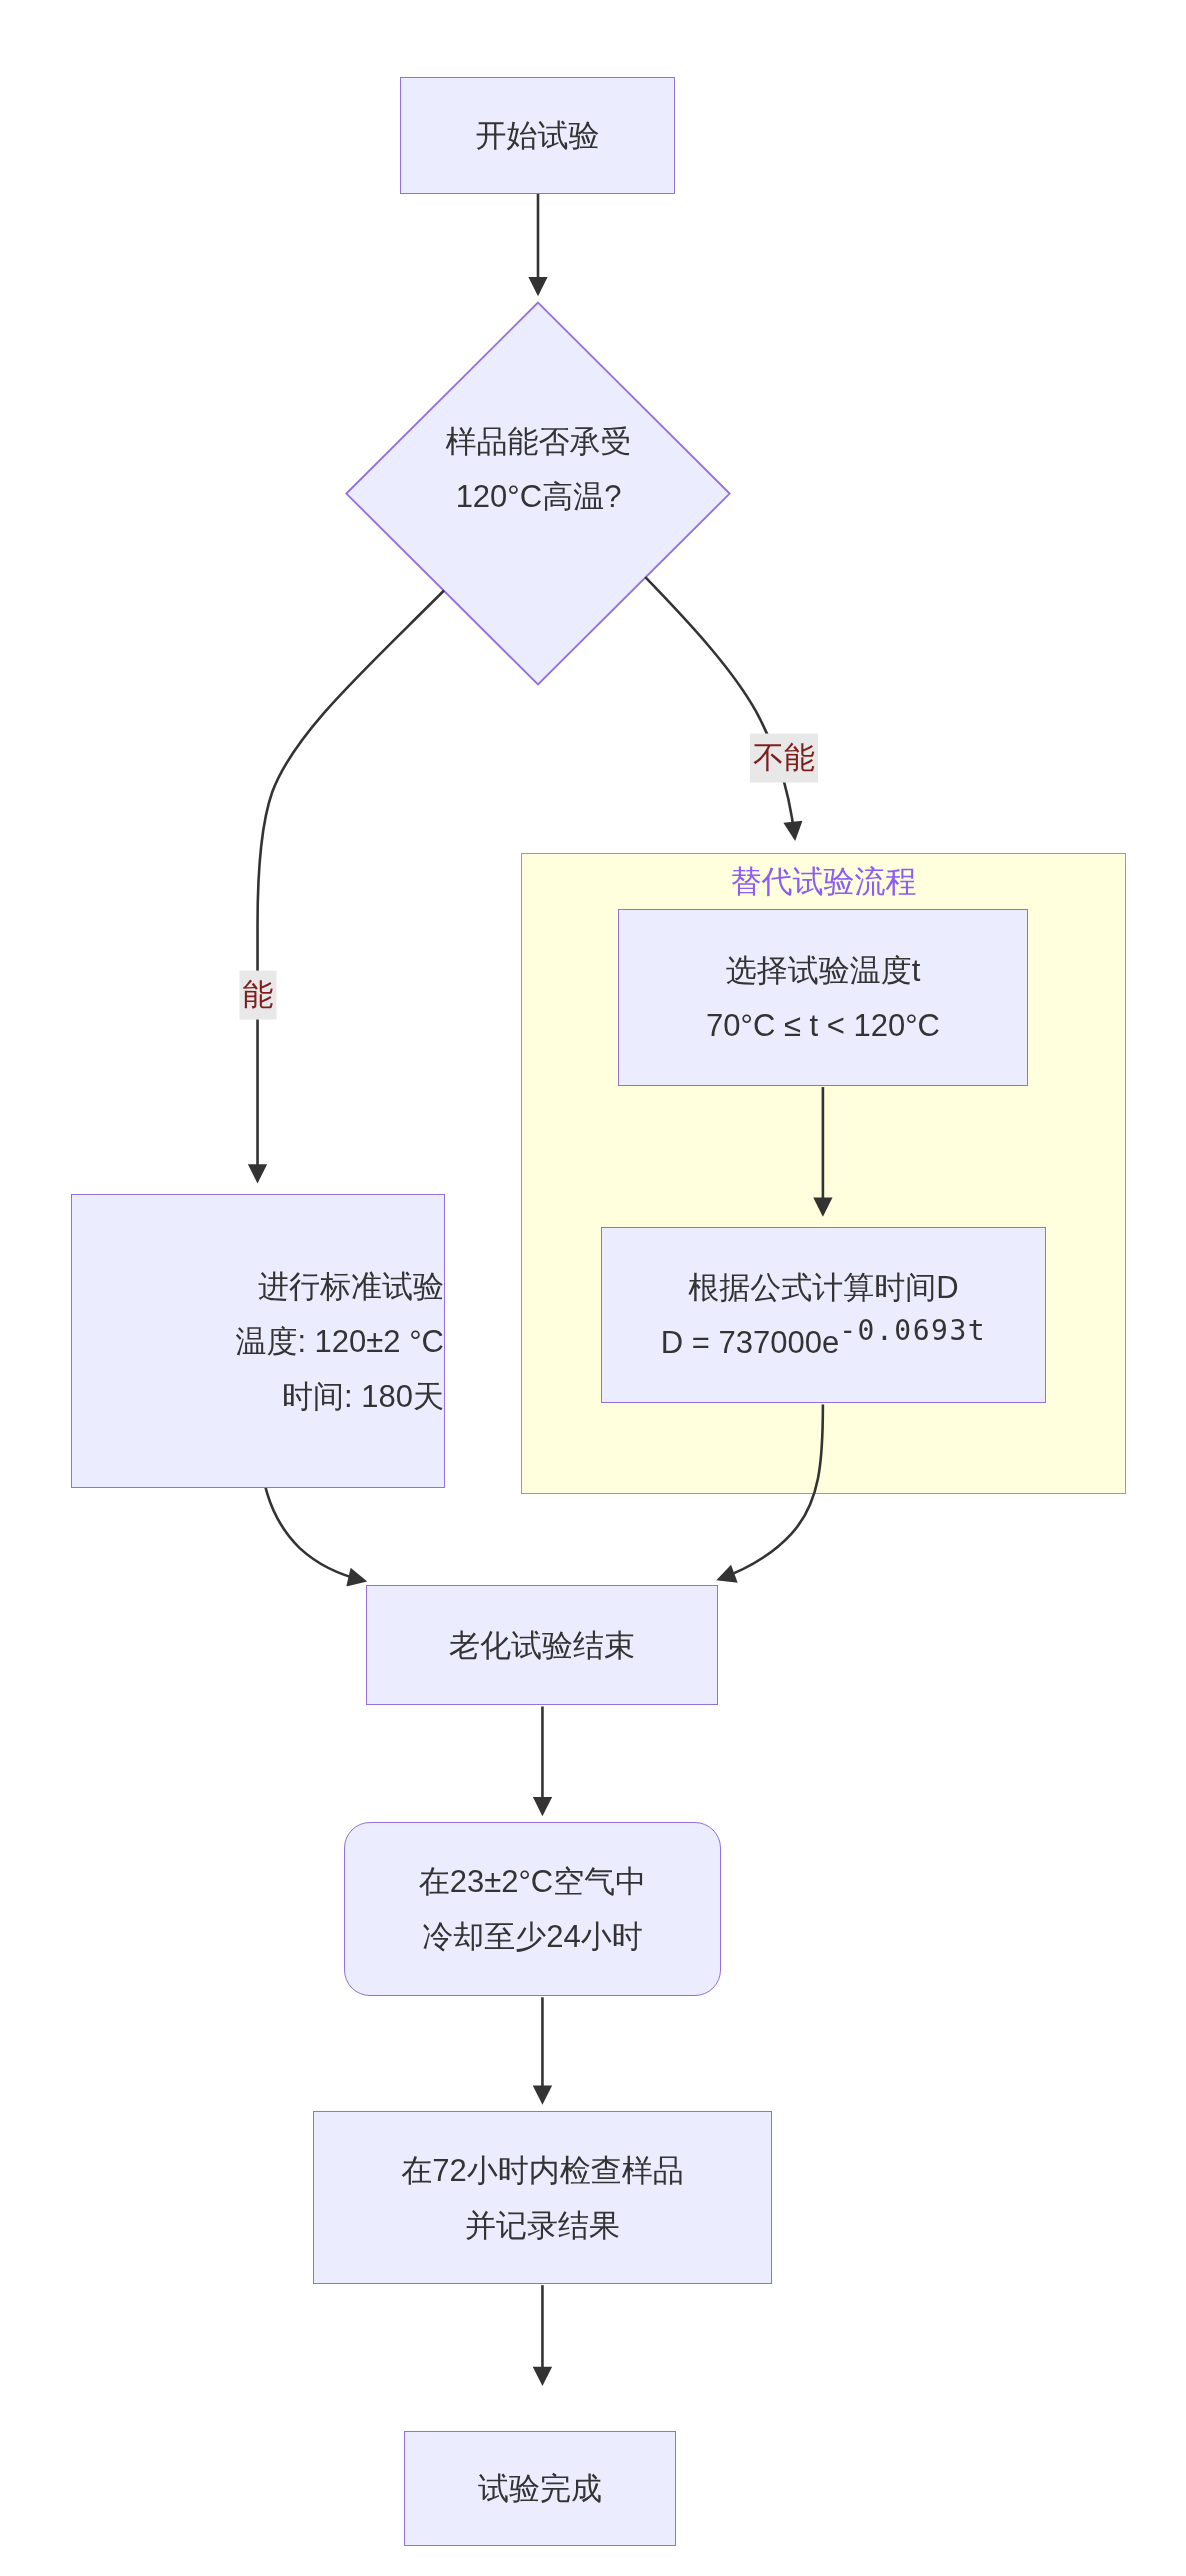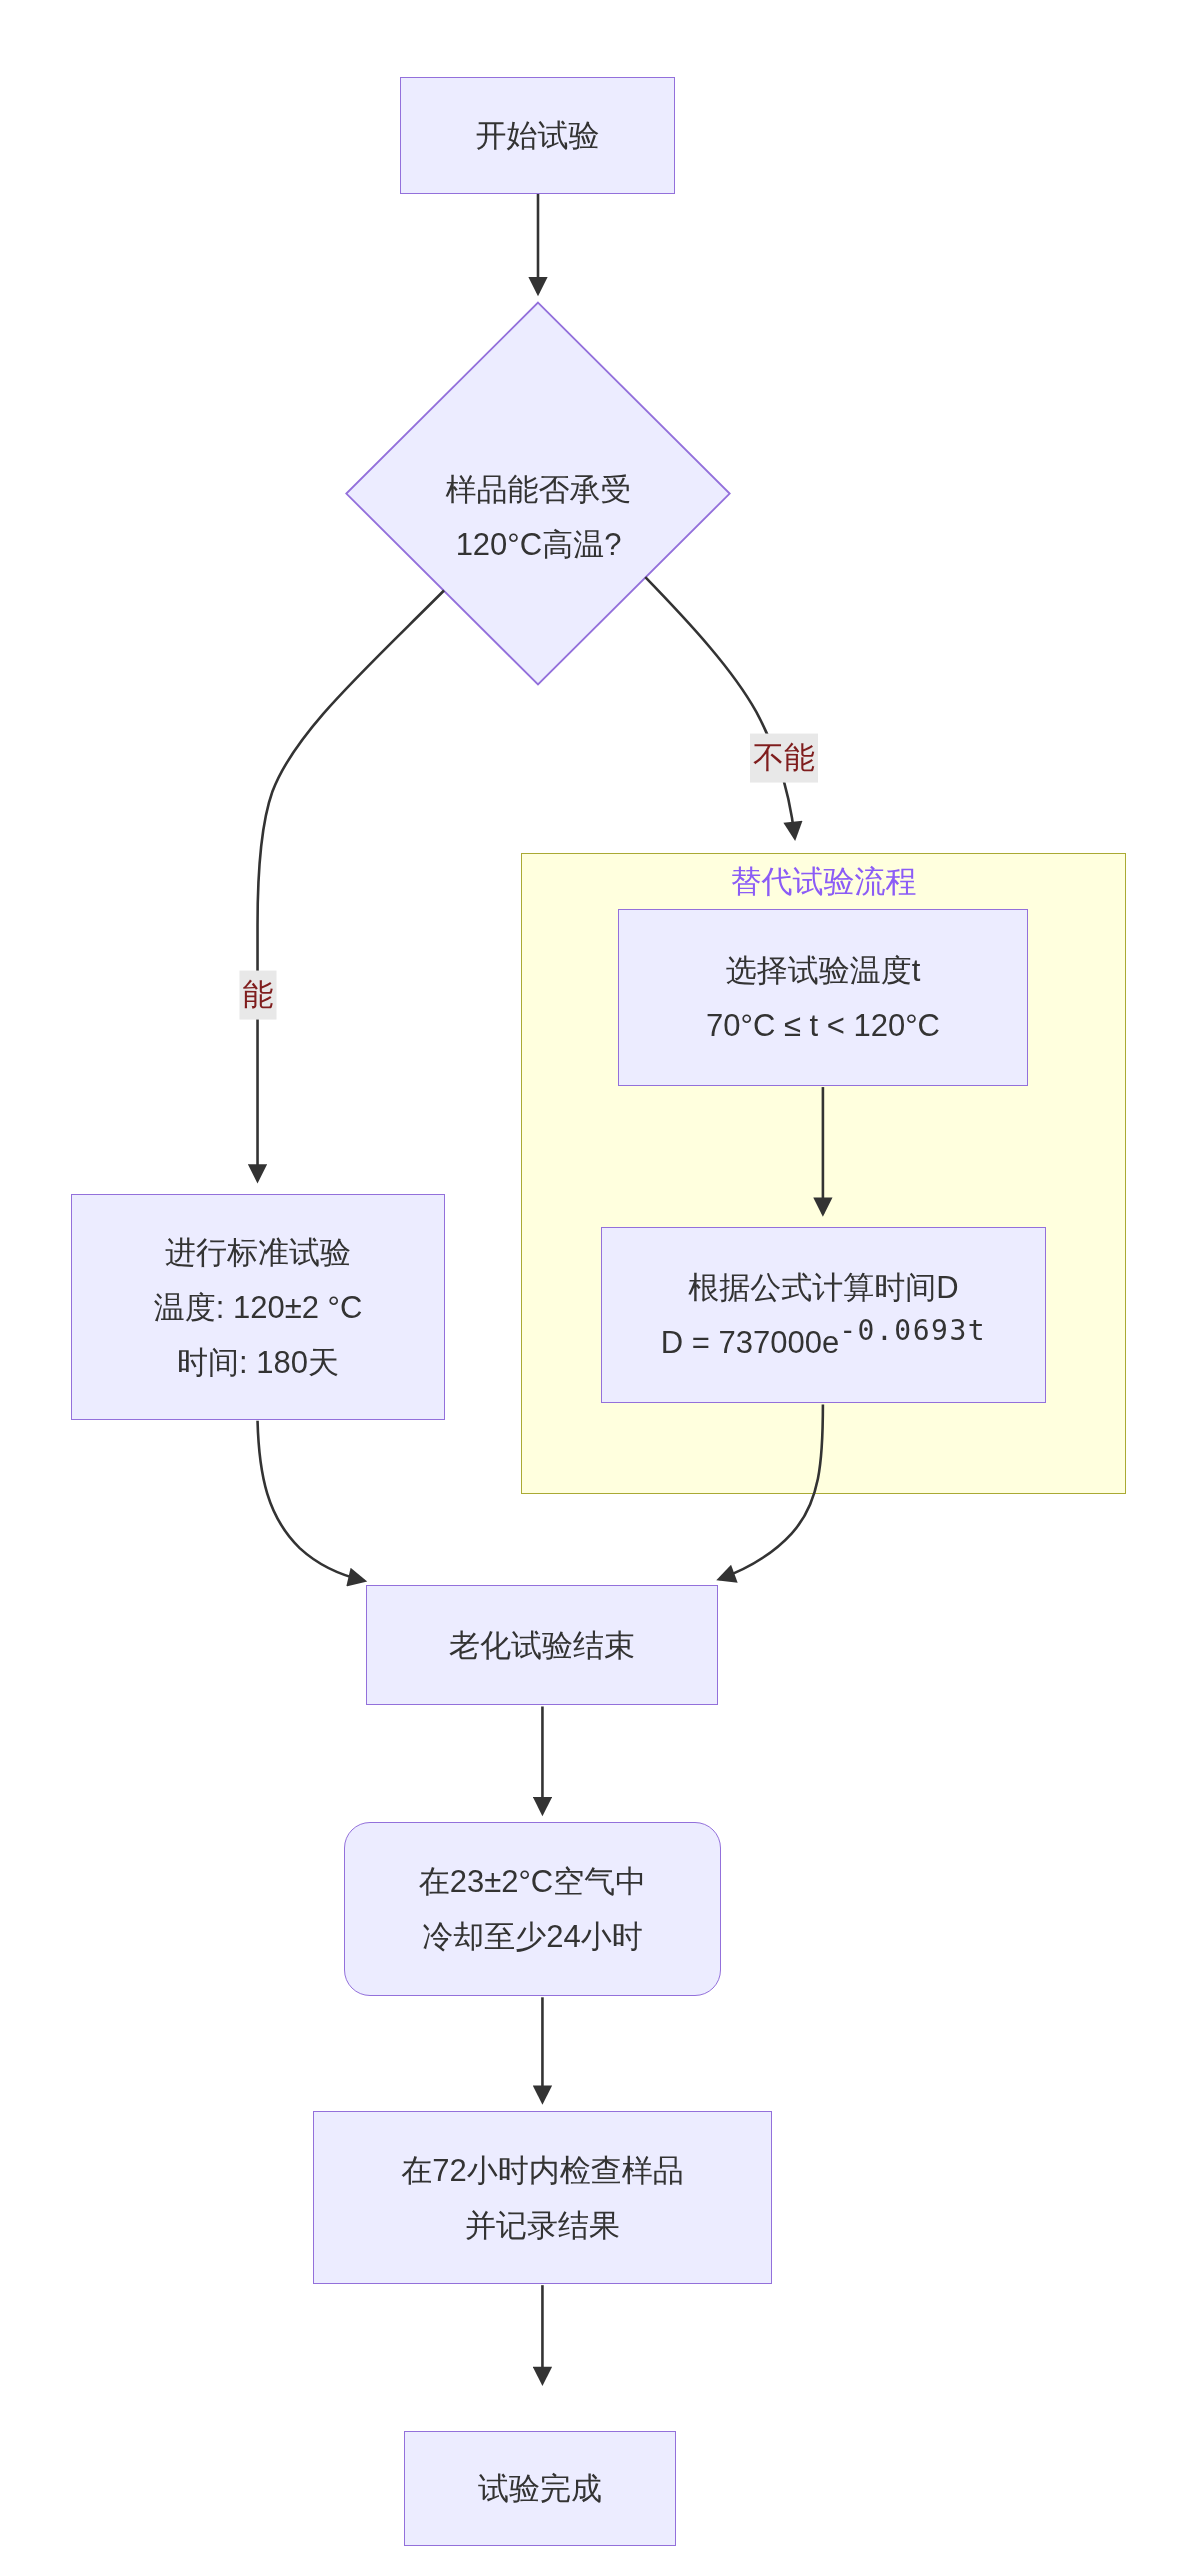--- a/index.html
+++ b/index.html
@@ -24,21 +24,21 @@
   .node{
     position:absolute;z-index:3;
     background:#ececff;border:1.9px solid #9370db;
     box-sizing:border-box;
     display:flex;flex-direction:column;justify-content:center;align-items:center;
     text-align:center;
   }
   .nline{display:block;font-size:31px;line-height:55px;white-space:nowrap;}
   .diamond-text{
     position:absolute;z-index:3;background:transparent;border:none;
-    display:flex;flex-direction:column;justify-content:flex-end;align-items:center;
+    display:flex;flex-direction:column;justify-content:flex-start;align-items:center;
     text-align:center;
   }
   .edge-label{
     position:absolute;z-index:4;
     background:#e8e8e8;color:#7f1d1d;
     font-size:31px;line-height:1.1;padding:7.4px 3px;
     transform:translate(-50%,-50%);white-space:nowrap;
   }
   sup.exp{
     font-family:"DejaVu Sans Mono",monospace;
@@ -78,21 +78,21 @@
 
   <div class="node" style="left:400px;top:77px;width:275px;height:117px;">
     <span class="nline">开始试验</span>
   </div>
 
   <div class="diamond-text" style="left:377px;top:414px;width:323px;height:158px;">
     <span class="nline">样品能否承受</span>
     <span class="nline">120°C高温?</span>
   </div>
 
-  <div class="node" style="left:71px;top:1194px;width:374px;height:226px;">
+  <div class="node" style="left:71px;top:1194px;width:374px;height:294px;align-items:flex-end;">
     <span class="nline">进行标准试验</span>
     <span class="nline">温度: 120±2 °C</span>
     <span class="nline">时间: 180天</span>
   </div>
 
   <div class="node" style="left:618px;top:909px;width:410px;height:177px;">
     <span class="nline">选择试验温度t</span>
     <span class="nline">70°C ≤ t &lt; 120°C</span>
   </div>
 

